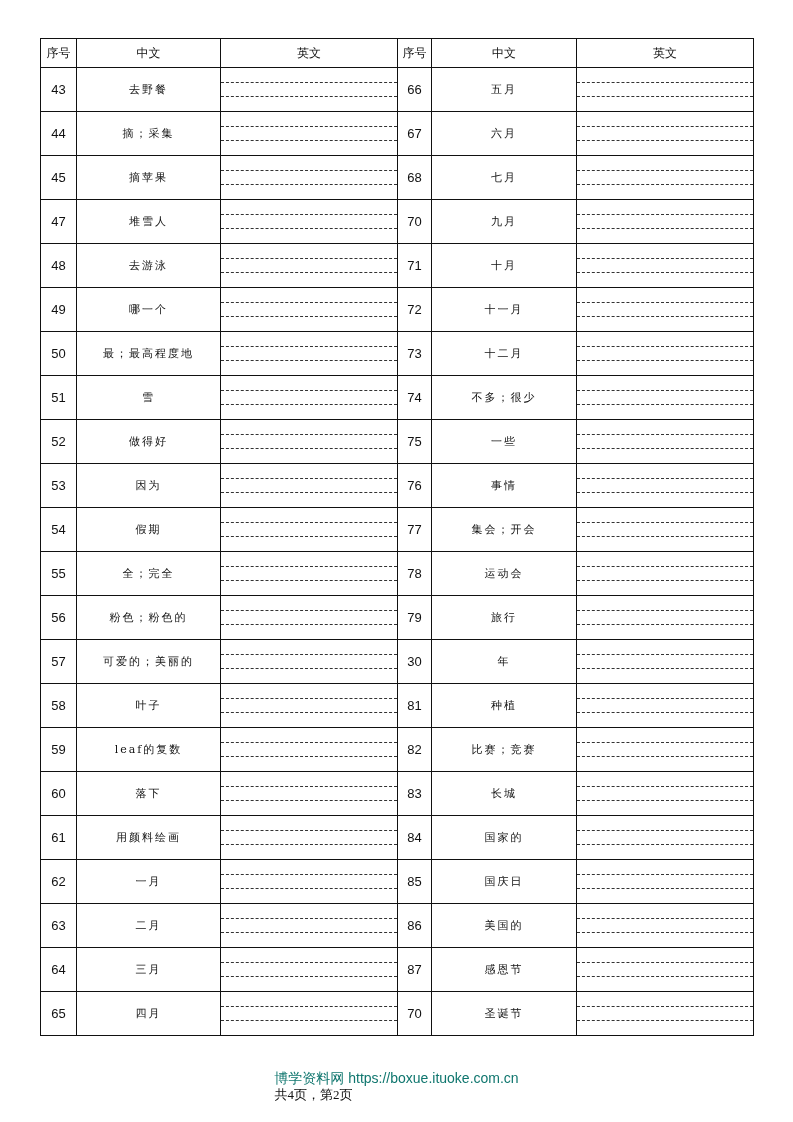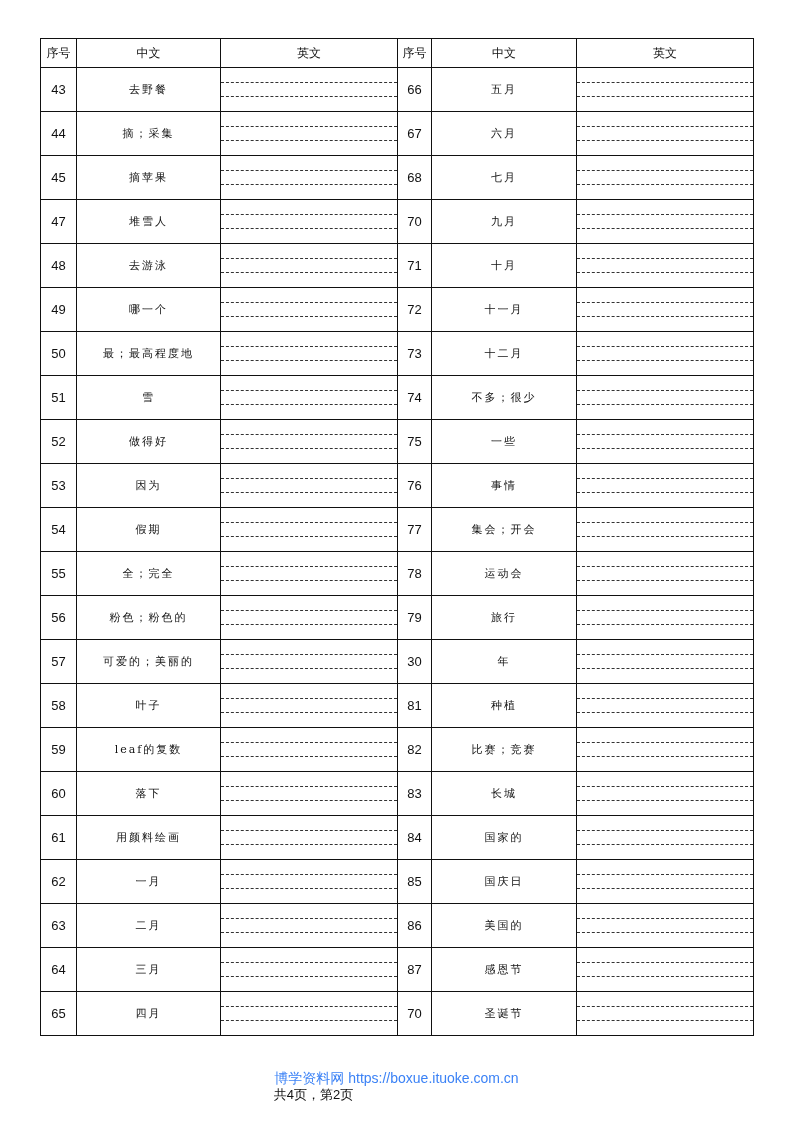--- a/index.html
+++ b/index.html
@@ -12,23 +12,23 @@
   table.vocab th { height:28px; font-weight:normal; font-size:12px; }
   table.vocab td { height:43px; }
   col.c-num { width:36px; } col.c-zh { width:144px; } col.c-en { width:177px; }
   col.c-num2 { width:34px; } col.c-zh2 { width:145px; } col.c-en2 { width:177px; }
   .num { font-family:"Liberation Sans", sans-serif; font-size:13px; }
   .zh { font-size:11px; letter-spacing:2px; }
   .write { position:relative; }
   .write .line { position:absolute; left:0; right:0; border-top:1px dashed #333; }
   .write .l1 { top:14px; } .write .l2 { top:28px; }
   .footer-wm { position:absolute; top:1070px; left:0; width:793px; text-align:center;
-               font-family:"Liberation Sans", sans-serif; font-size:14px; color:#3b82f6; }
+               font-family:"Liberation Sans", sans-serif; font-size:14px; color:#0f766e; }
   .footer-page { position:absolute; top:1086px; left:0; width:627px; text-align:center;
-                 font-family:Liberation Sans, sans-serif; font-size:13px; color:#111; }
+                 font-family:Liberation Serif, serif; font-size:13px; color:#111; }
 </style>
 </head>
 <body>
 
 <table class="vocab">
   <colgroup>
     <col class="c-num">
       <col class="c-zh">
       <col class="c-en">
     <col class="c-num2">

